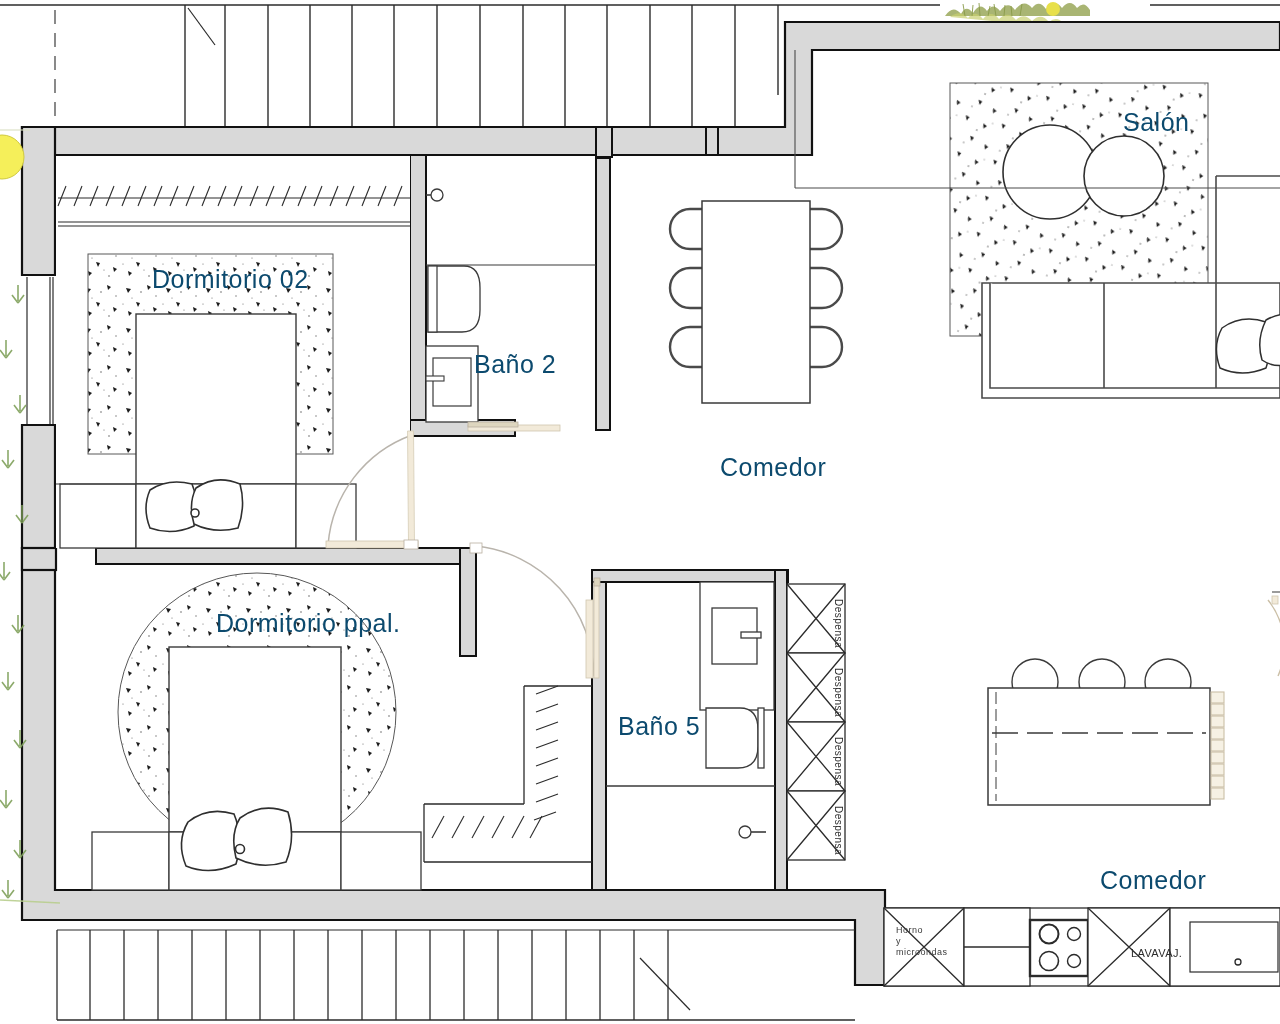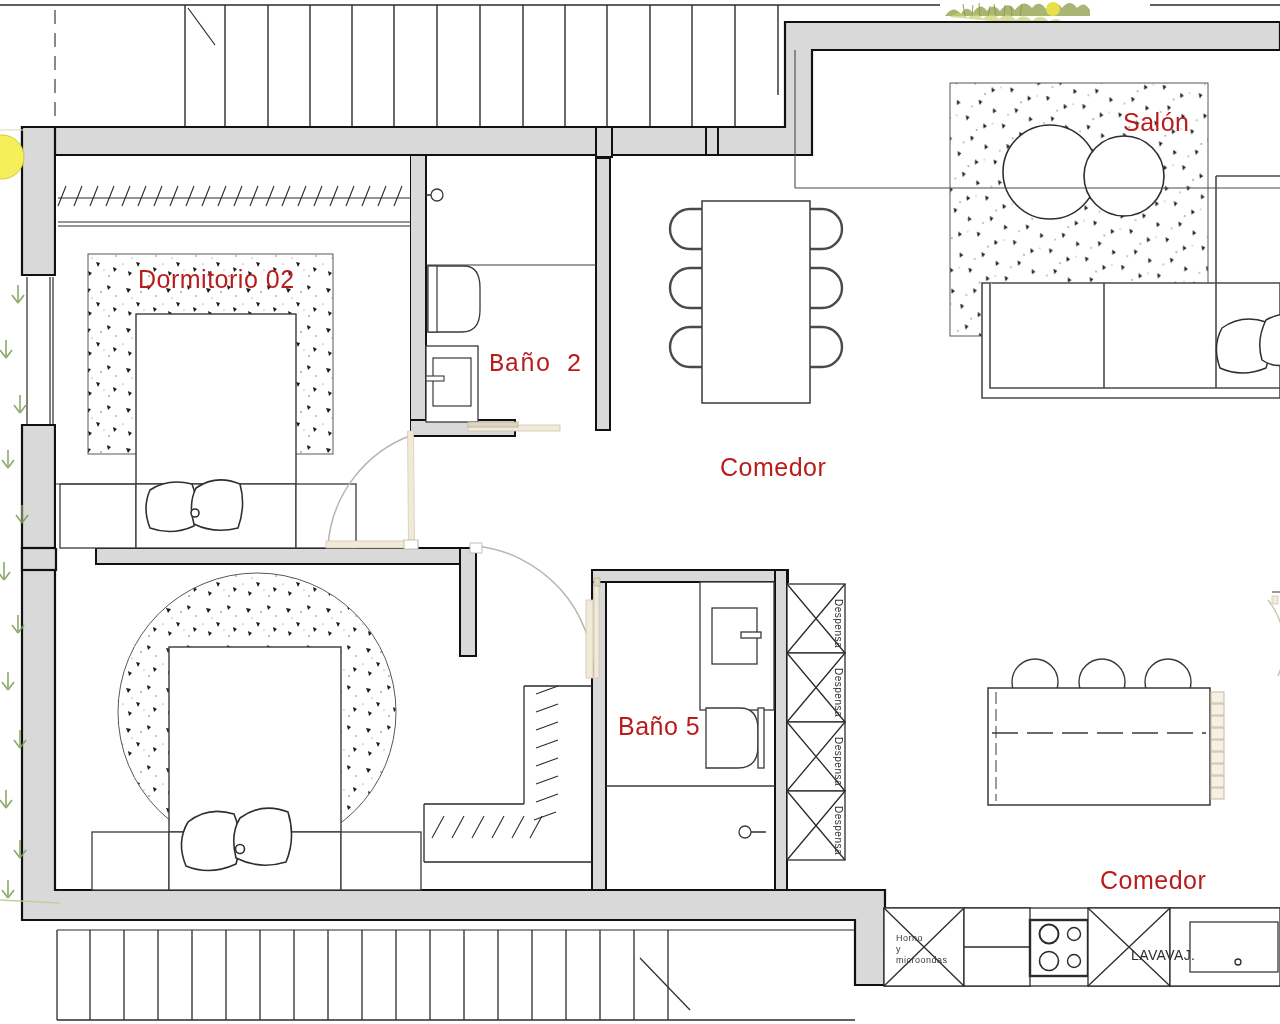--- a/index.html
+++ b/index.html
@@ -21,33 +21,33 @@
   #plan-svg {
     position: absolute;
     top: 0;
     left: 0;
     width: 1280px;
     height: 1024px;
   }
   .room-label {
     position: absolute;
     font-family: "Liberation Sans", sans-serif;
-    color: #b91c1c;
+    color: #0c4a6e;
     white-space: nowrap;
     letter-spacing: 0.5px;
     font-weight: 400;
   }
   .lbl-big { font-size: 25px; }
-  .lbl-small { font-size: 9px; line-height: 11px; color: #3a3a3a; margin-top: 8px; }
+  .lbl-small { font-size: 9px; line-height: 11px; color: #3a3a3a; }
   .lbl-vert {
     font-size: 10px;
     color: #2c2c2c;
     transform-origin: center center;
   }
-  .lbl-lavavaj { font-size: 14px; color: #2c2c2c; letter-spacing: 0.4px; }
+  .lbl-lavavaj { font-size: 11px; color: #2c2c2c; letter-spacing: 0.4px; }
 </style>
 </head>
 <body>
 
 <div id="plan-root">
 
   <svg id="plan-svg" viewBox="0 0 1280 1024">
     <defs>
 
       <pattern id="rugSpeckle" width="40" height="40" patternUnits="userSpaceOnUse">
@@ -460,28 +460,29 @@
     </g>
 
     <g stroke="#111111" stroke-width="2" fill="#d9d9d9">
       <rect x="596" y="127" width="16" height="30"></rect>
       <rect x="706" y="127" width="12" height="28"></rect>
     </g>
 
     </g>
   </svg>
 
-  <div class="room-label lbl-big" style="left:138px; top:265px;">Dormitorio 02</div>
-
-  <div class="room-label lbl-big" style="left:489px; top:350px;font-family:Liberation Mono, monospace;">Baño 2</div>
+  <div class="room-label lbl-big" style="left:152px; top:265px;">Dormitorio 02</div>
+
+  <div class="room-label lbl-big" style="left:474px; top:350px;">Baño 2</div>
 
   <div class="room-label lbl-big" style="left:720px; top:453px;">Comedor</div>
 
   <div class="room-label lbl-big" style="left:1123px; top:108px;">Salón</div>
 
+  <div class="room-label lbl-big" style="left:216px; top:609px;">Dormitorio ppal.</div>
 
   <div class="room-label lbl-big" style="left:618px; top:712px;">Baño 5</div>
 
   <div class="room-label lbl-big" style="left:1100px; top:866px;">Comedor</div>
 
   <div class="room-label lbl-vert" style="left:814px; top:618px; transform:rotate(90deg);">Despensa</div>
   <div class="room-label lbl-vert" style="left:814px; top:687px; transform:rotate(90deg);">Despensa</div>
   <div class="room-label lbl-vert" style="left:814px; top:756px; transform:rotate(90deg);">Despensa</div>
   <div class="room-label lbl-vert" style="left:814px; top:825px; transform:rotate(90deg);">Despensa</div>
 

